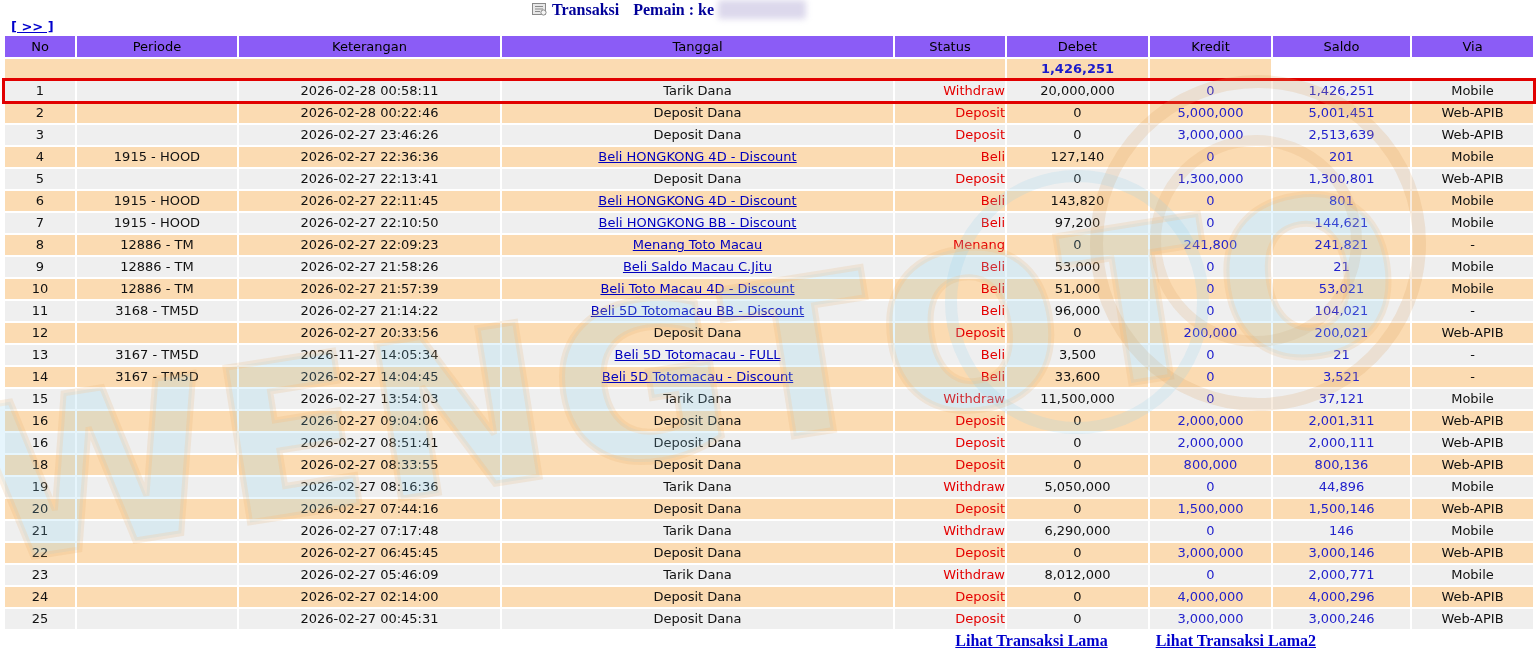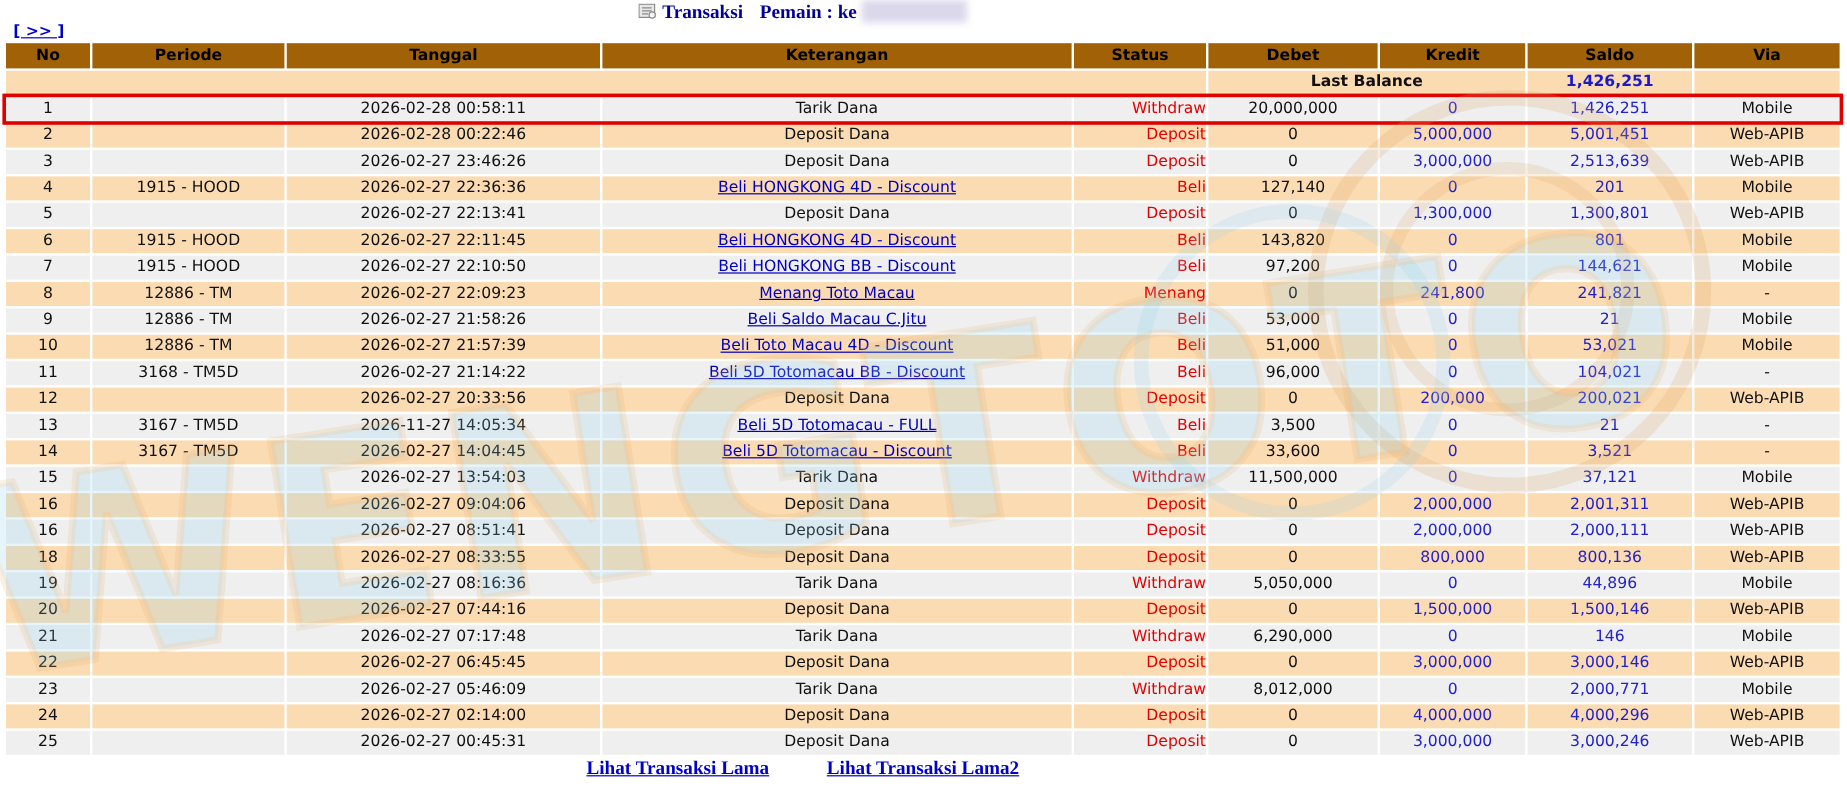--- a/index.html
+++ b/index.html
@@ -17,34 +17,34 @@
   
   .nav-line{height:17px;padding-left:11px;font-size:13px;font-weight:bold;}
   .nav-more{color:#0000cc;text-decoration:underline;cursor:pointer;}
 
   
   .tbl{width:1528px;margin-left:5px;position:relative;}
   .trow{display:grid;grid-template-columns:70px 160px 261px 391px 110px 141px 121px 137px 121px;
     column-gap:2px;margin-bottom:2px;}
   .cell{height:20px;line-height:20px;text-align:center;font-size:13px;
     white-space:nowrap;overflow:hidden;color:#111;}
-  .thead .cell{background:#a16207;font-weight:bold;height:21px;line-height:21px;color:#000;}
+  .thead .cell{background:#8b5cf6;font-weight:normal;height:21px;line-height:21px;color:#000;}
   .r-odd  .cell{background:#efefef;}
   .r-even .cell{background:#fbdbb2;}
   .lastbal .cell{background:#fbdbb2;font-weight:bold;}
   .lastbal .lb-val{color:#1a1acc;}
   .span5{grid-column:1 / span 5;}
   .span2{grid-column:6 / span 2;}
   .hl{outline:3px solid #e10000;outline-offset:0;}
   .st{color:#e40000;text-align:right;}
   .blue{color:#2222cc;}
   .lnk{color:#0000be;text-decoration:underline;cursor:pointer;}
 
   
-  .footer-links{margin-top:3px;text-align:center;font-family:"Liberation Serif",serif;
+  .footer-links{margin-top:3px;text-align:right;font-family:"Liberation Serif",serif;
     font-weight:bold;font-size:16px;}
   .footer-links a{color:#0000cc;text-decoration:underline;cursor:pointer;margin:0 22px;}
 
   
   .wm-text{position:absolute;left:-30px;top:255px;width:1400px;text-align:center;
     font-size:215px;font-weight:bold;letter-spacing:6px;transform:rotate(-9deg);
     color:rgba(135,208,238,0.55);-webkit-text-stroke:6px rgba(228,170,100,0.45);
     opacity:0.38;pointer-events:none;z-index:10;}
   .wm-circle{position:absolute;border-radius:50%;pointer-events:none;z-index:9;}
   .wm-c1{left:1090px;top:75px;width:310px;height:310px;border:13px solid rgba(222,162,96,0.20);}
@@ -70,32 +70,31 @@
   </div>
 
   <div class="nav-line">
     <a class="nav-more">[ &gt;&gt; ]</a>
   </div>
 
   <div class="tbl">
     <div class="trow thead">
         <div class="cell">No</div>
         <div class="cell">Periode</div>
+        <div class="cell">Keterangan</div>
         <div class="cell">Tanggal</div>
-        <div class="cell">Keterangan</div>
         <div class="cell">Status</div>
         <div class="cell">Debet</div>
         <div class="cell">Kredit</div>
         <div class="cell">Saldo</div>
         <div class="cell">Via</div>
       </div>
 
     <div class="trow lastbal">
       <div class="cell span5"></div>
-      <div class="cell span2">Last Balance</div>
       <div class="cell lb-val">1,426,251</div>
       <div class="cell"></div>
     </div>
 
     <div id="tbody">
         <div class="trow r-odd hl">
           <div class="cell">1</div>
           <div class="cell"></div>
           <div class="cell">2026-02-28 00:58:11</div>
           <div class="cell">Tarik Dana</div>

